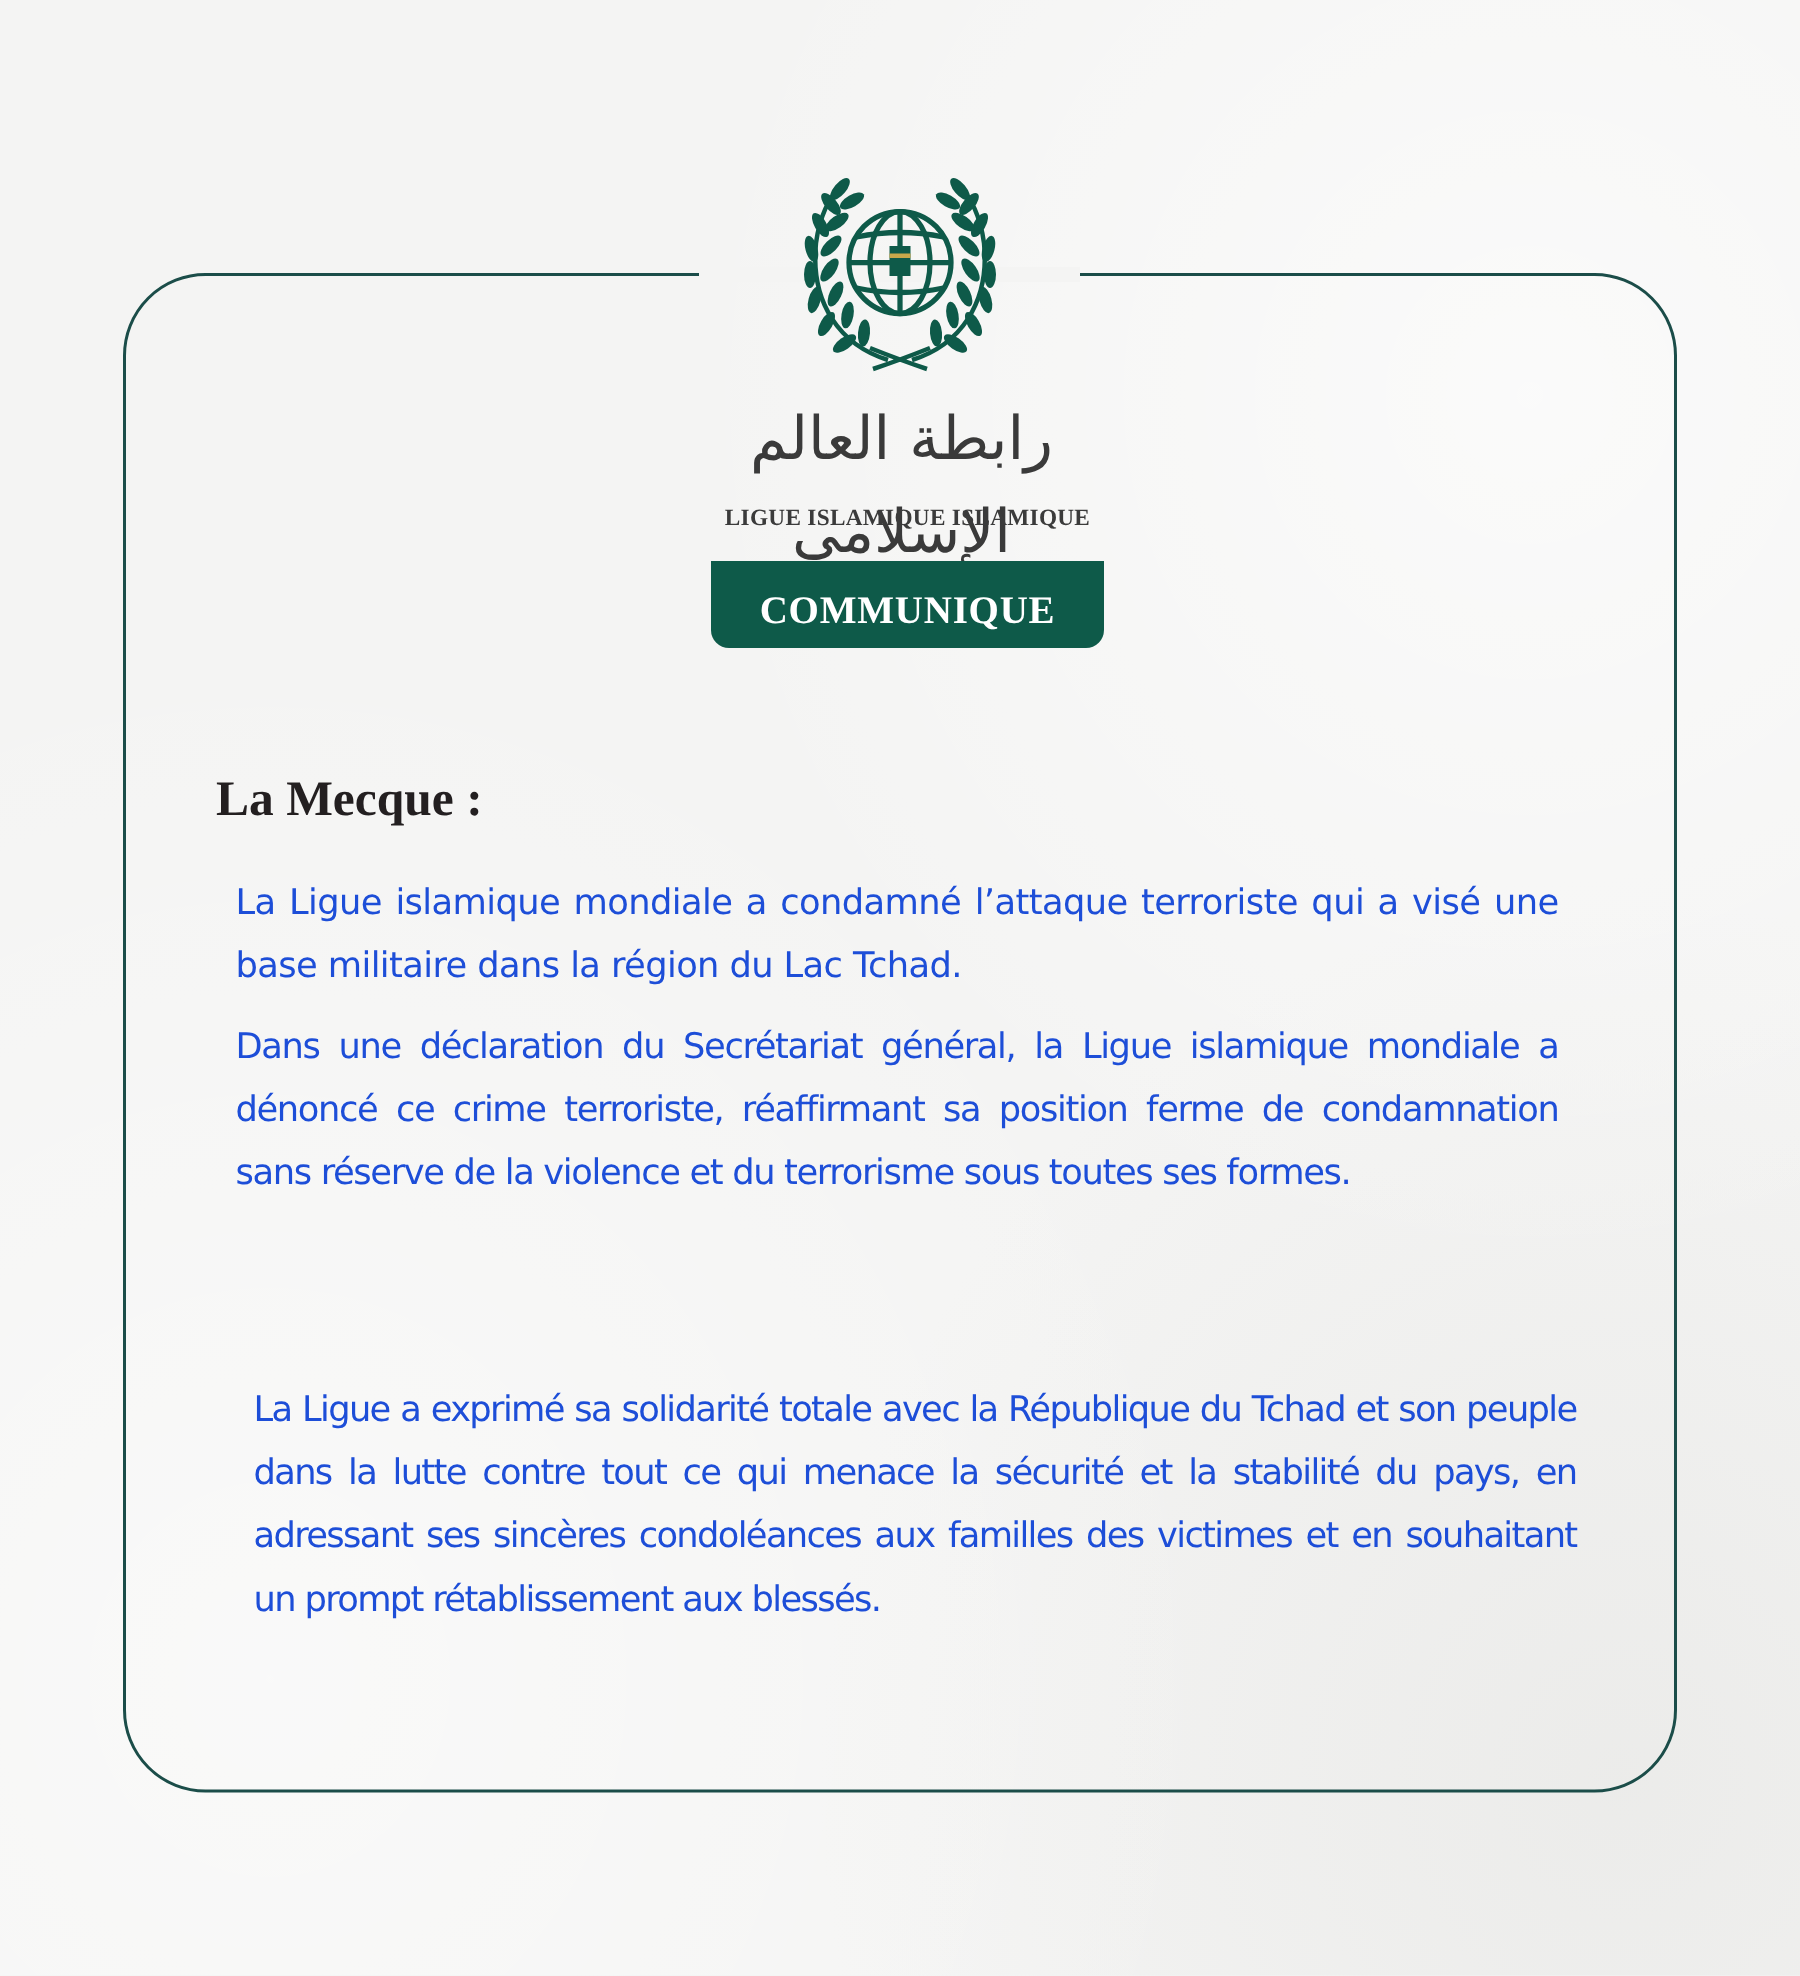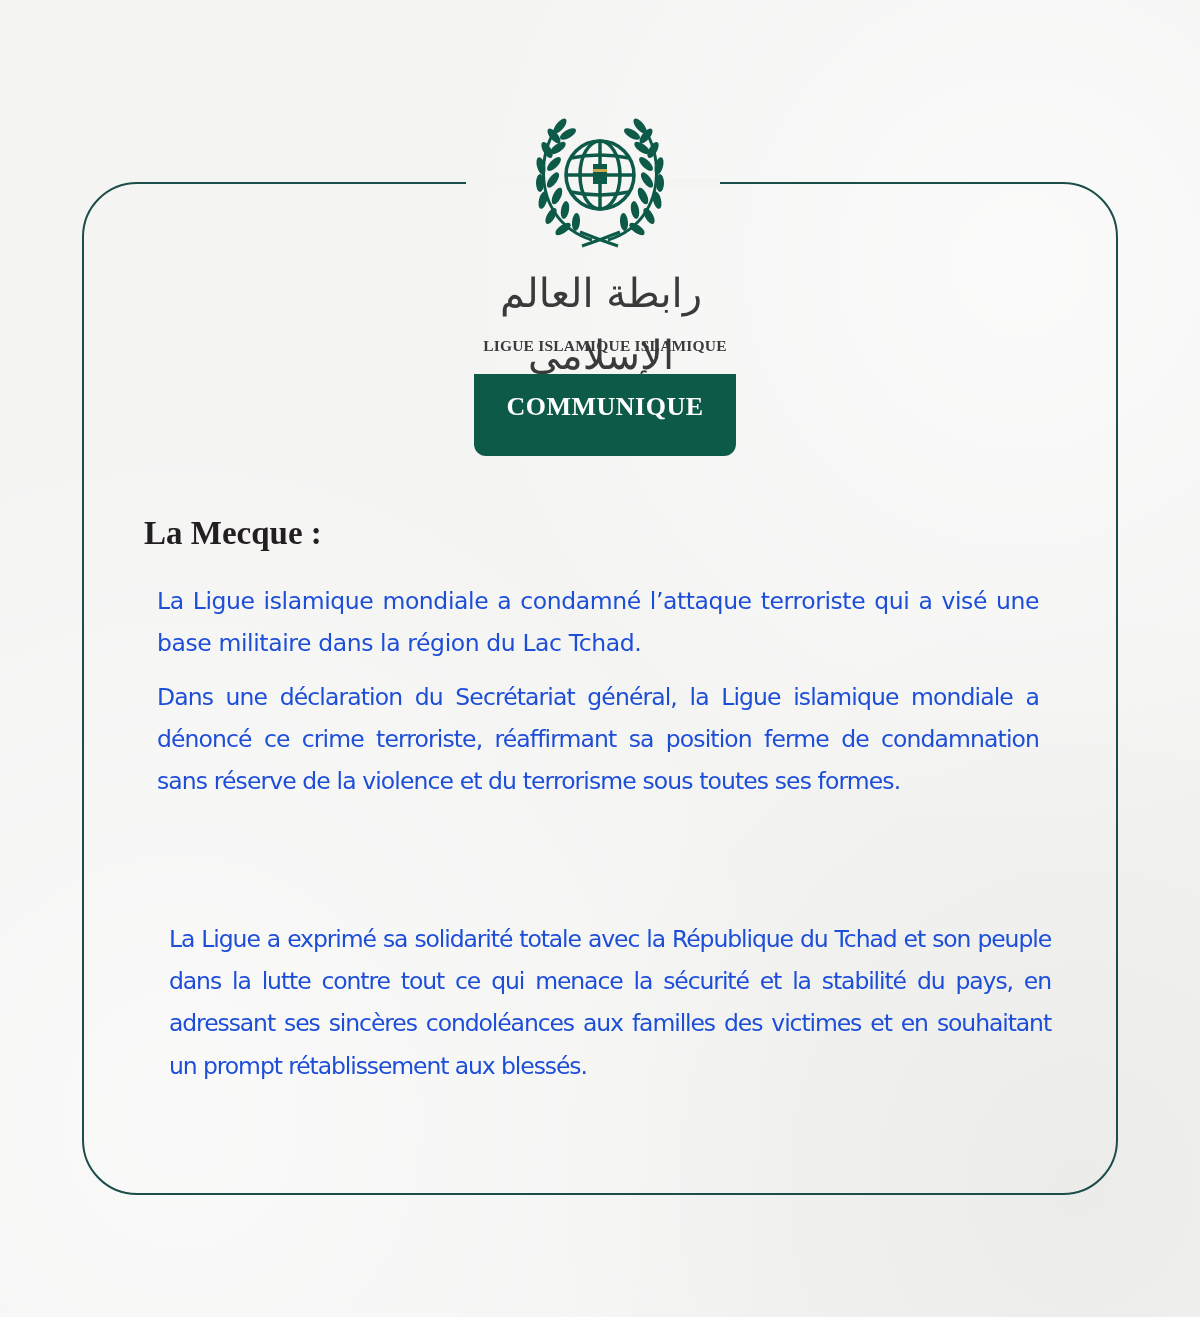--- a/index.html
+++ b/index.html
@@ -66,21 +66,21 @@
       font-weight: bold;
       font-size: 15.5px;
       letter-spacing: 0.2px;
       color: #3b3b3b;
     }
     .badge {
       position: absolute;
       left: 474px;
       top: 374px;
       width: 262px;
-      height: 82px;
+      height: 58px;
       background: #0e5a49;
       border-radius: 0 0 12px 12px;
       color: #ffffff;
       font-family: "Liberation Serif", serif;
       font-weight: bold;
       font-size: 26px;
       text-align: center;
       line-height: 66px;
       letter-spacing: 0.5px;
     }

